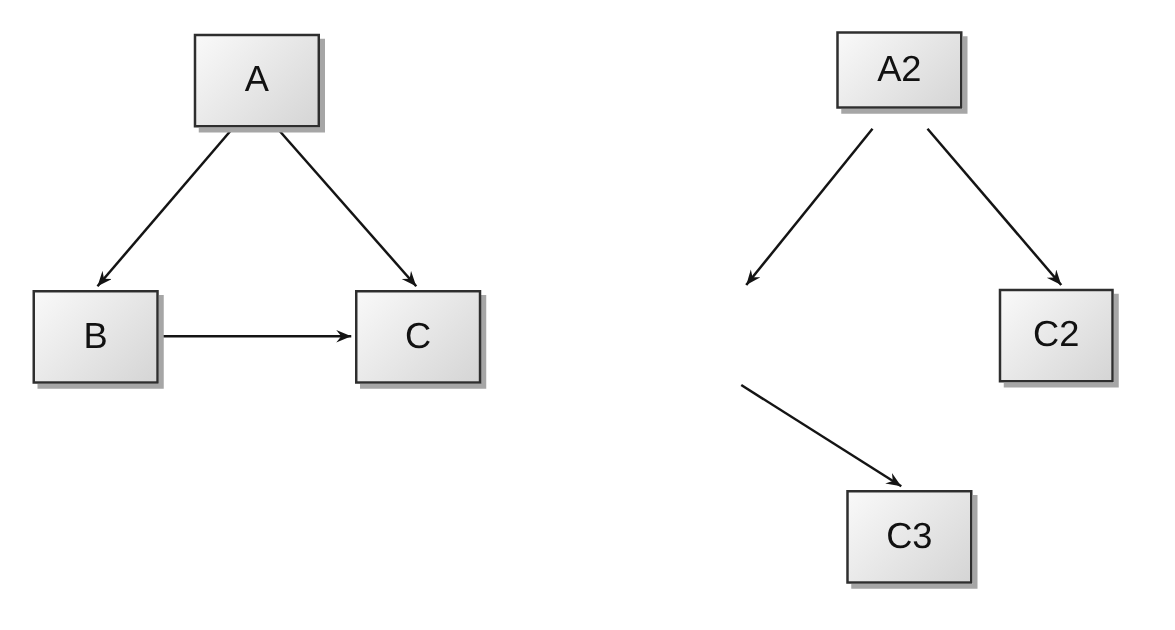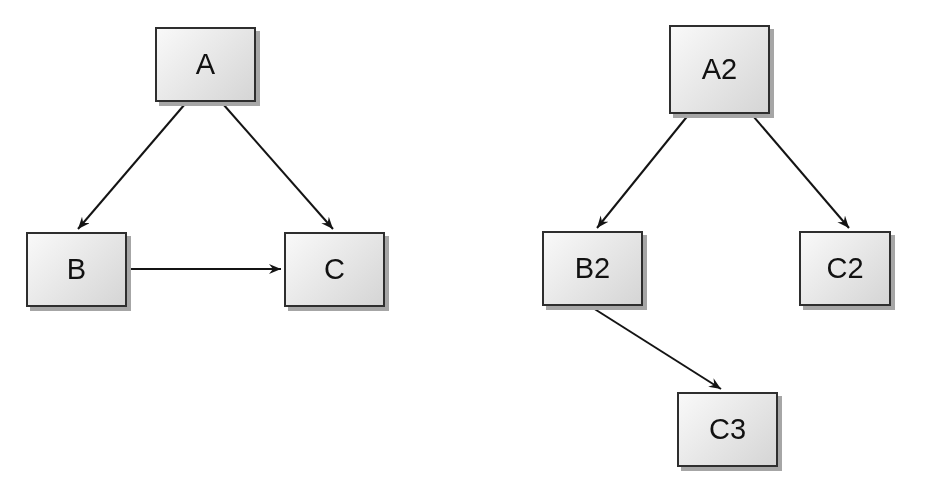--- a/index.html
+++ b/index.html
@@ -82,25 +82,22 @@
 
   <div class="node" style="left: 155px; top: 27px; width: 101px; height: 75px;">
     <span class="node-label">A</span>
   </div>
   <div class="node" style="left: 26px; top: 232px; width: 101px; height: 75px;">
     <span class="node-label">B</span>
   </div>
   <div class="node" style="left: 284px; top: 232px; width: 101px; height: 75px;">
     <span class="node-label">C</span>
   </div>
-  <div class="node" style="left: 669px; top: 25px; width: 101px; height: 89px;">
+  <div class="node" style="left: 669px; top: 25px; width: 101px; height: 62px;">
     <span class="node-label">A2</span>
-  </div>
-  <div class="node" style="left: 542px; top: 231px; width: 101px; height: 75px;">
-    <span class="node-label">B2</span>
   </div>
   <div class="node" style="left: 799px; top: 231px; width: 92px; height: 75px;">
     <span class="node-label">C2</span>
   </div>
   <div class="node" style="left: 677px; top: 392px; width: 101px; height: 75px;">
     <span class="node-label">C3</span>
   </div>
 
 </div>
 

